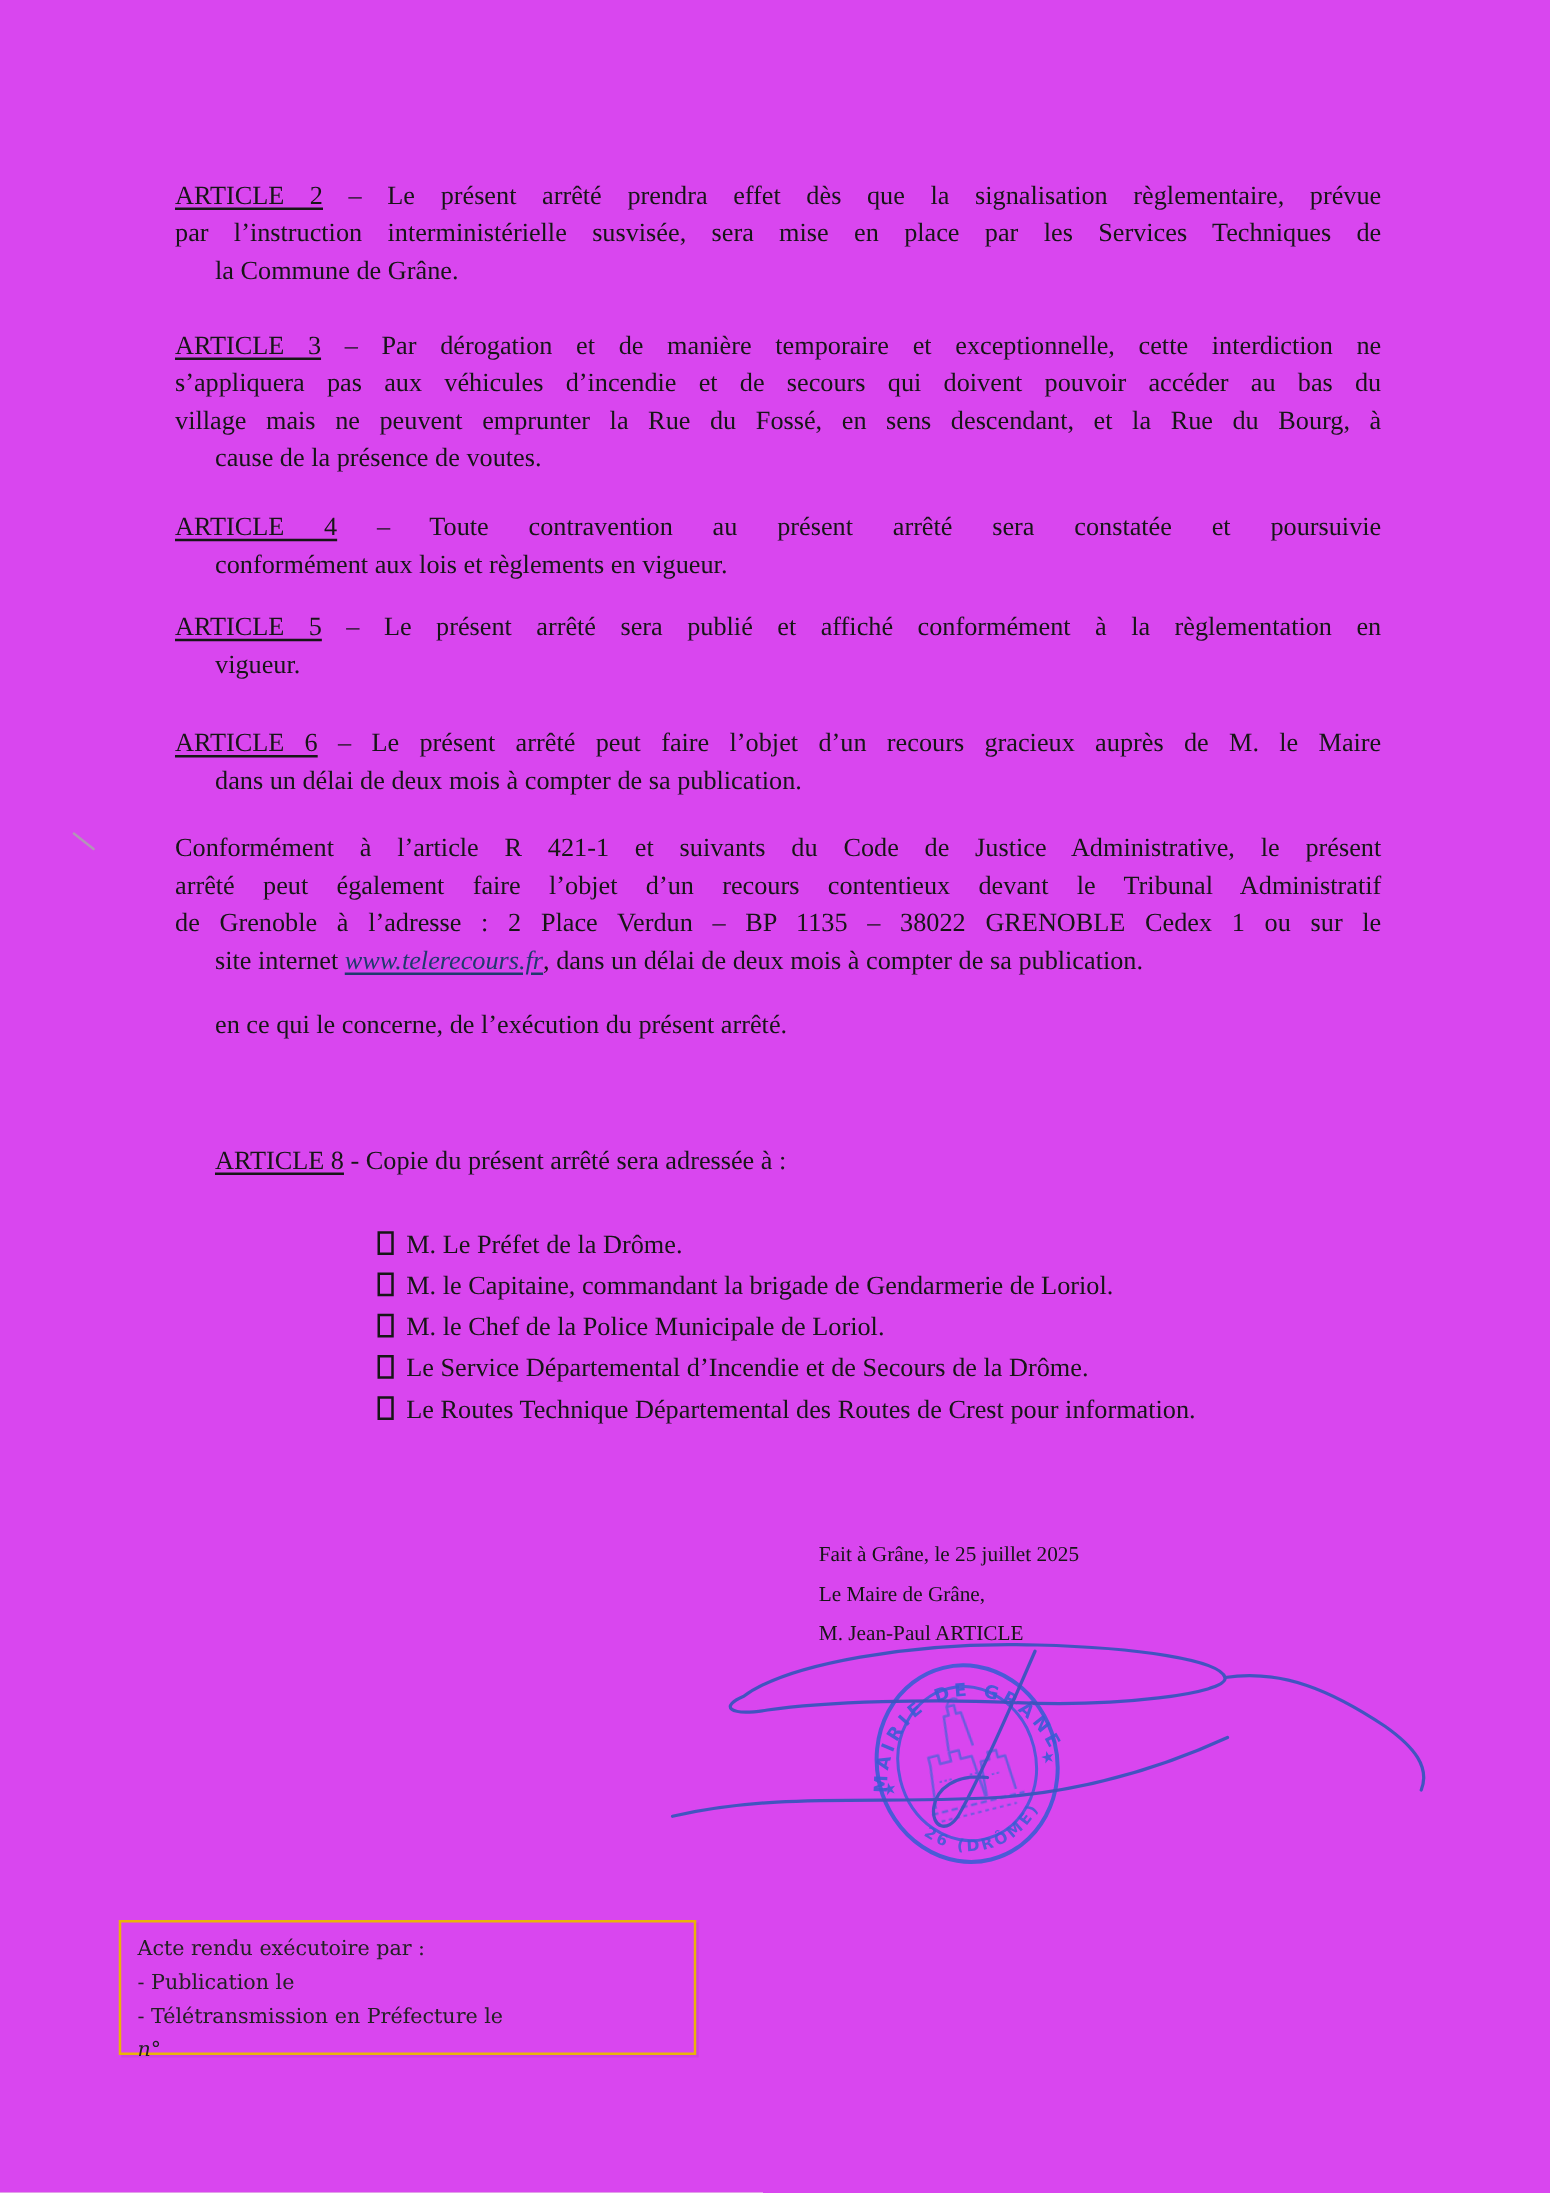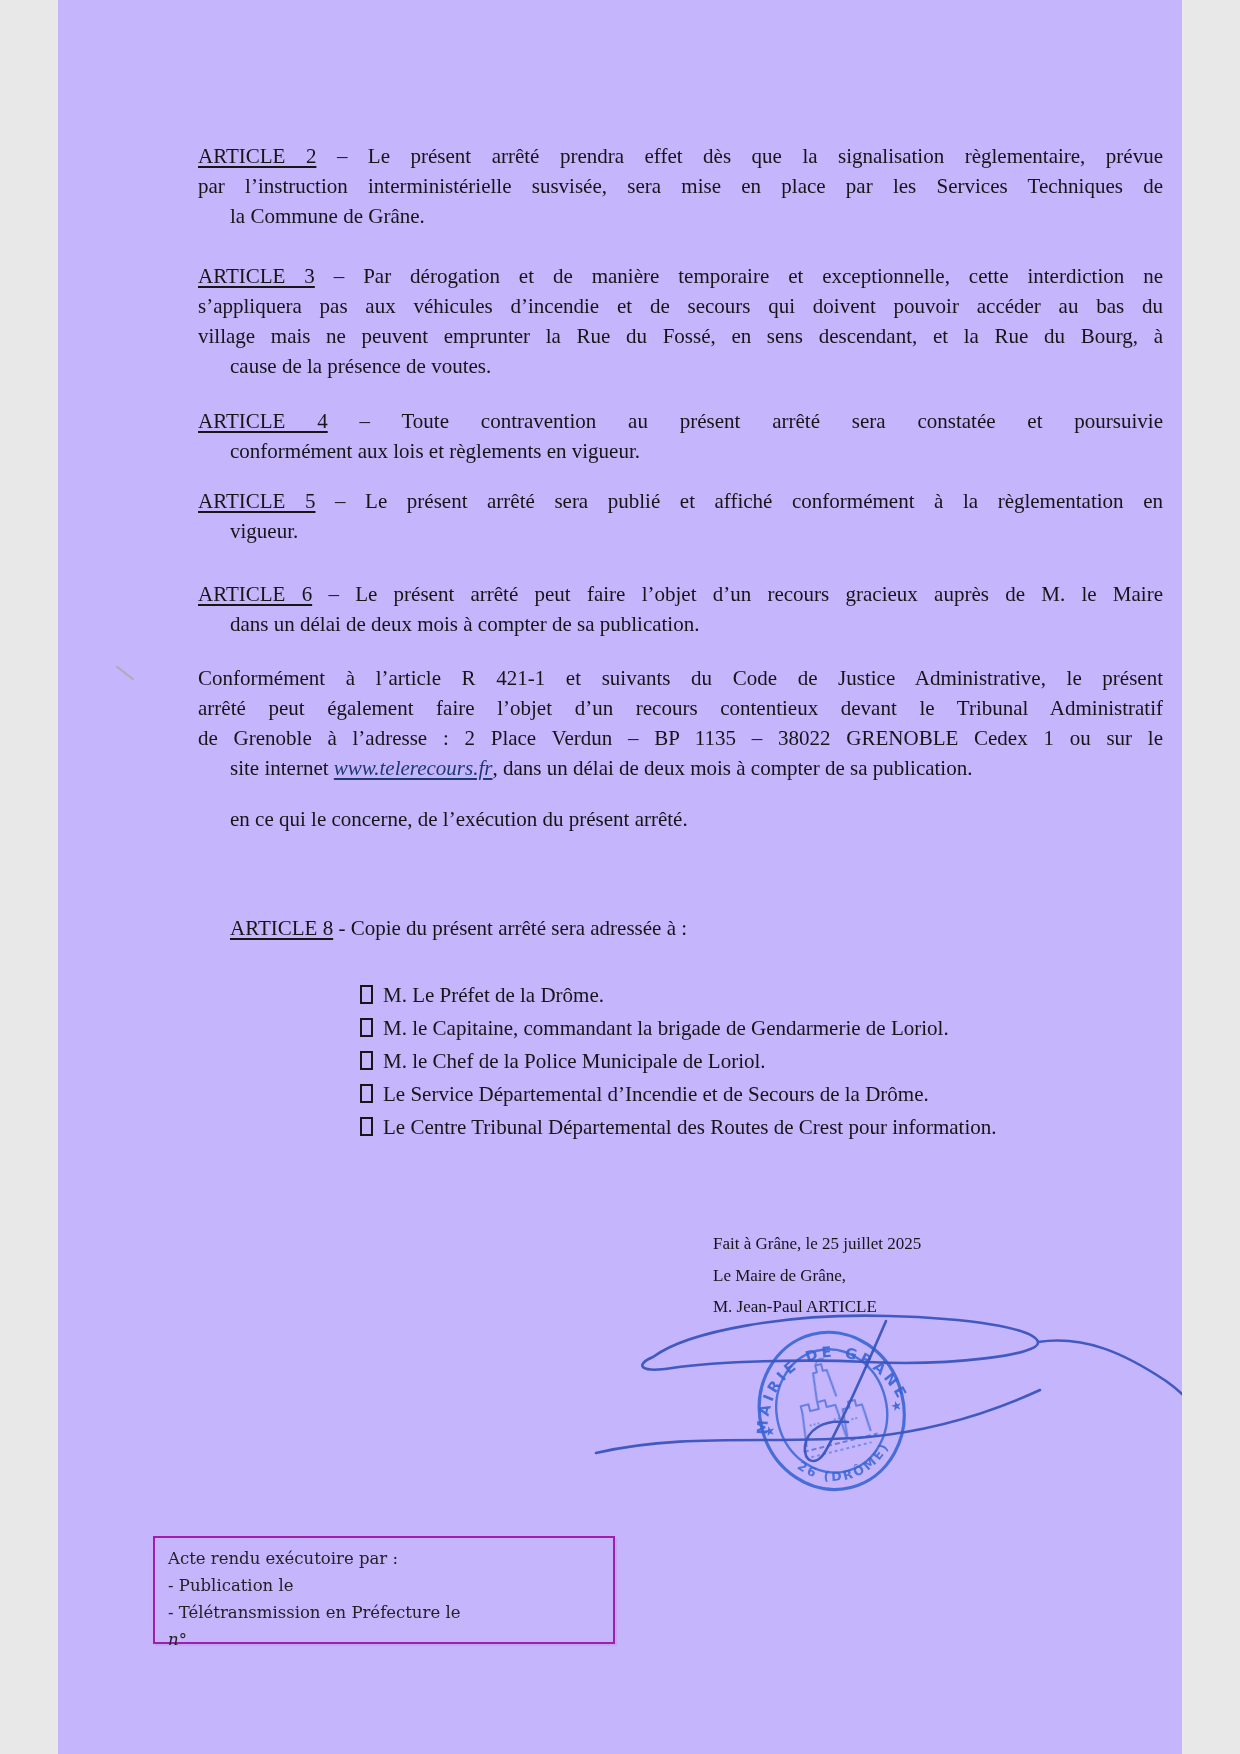--- a/index.html
+++ b/index.html
@@ -1,20 +1,20 @@
 <!DOCTYPE html>
 <html><head>
 <meta charset="utf-8">
 <style>
   html,body{margin:0;padding:0;background:#e8e8e8;}
   .page{
     position:relative;
-    width:1124px;height:1754px;
+    width:1240px;height:1754px;
     margin:0 auto;
-    background:#c4b5fd;
+    background:#d946ef;
     font-family:"Liberation Serif", serif;
     color:#161616;
     overflow:hidden;
   }
   .body-block{
     position:absolute;
     left:140px;
     width:965px;
     font-size:21px;
     line-height:30px;
@@ -67,21 +67,21 @@
     left:510px;top:1295px;
     width:660px;height:230px;
     pointer-events:none;
   }
   
   .exec-box{
     position:absolute;
     left:95px;top:1536px;
     width:462px;height:108px;
     box-sizing:border-box;
-    border:2px solid #a21caf;
+    border:2px solid #eab308;
     box-shadow:2px 2px 0 rgba(0,0,0,0.05);
     padding:7px 0 12px 13px;
     font-family:"DejaVu Serif", serif;
     font-size:16.5px;
     line-height:27px;
     color:#222;
   }
   .exec-box .it{font-style:italic;}
   
   .scan-artifact{
@@ -142,21 +142,21 @@
 
   <div class="body-block" style="top:913px">
     <div class="line last"><span class="heading">ARTICLE 8</span><span> - Copie du présent arrêté sera adressée à :</span></div>
   </div>
 
   <div class="recipients">
     <div class="recipient"><span class="cbx"></span><span>M. Le Préfet de la Drôme.</span></div>
     <div class="recipient"><span class="cbx"></span><span>M. le Capitaine, commandant la brigade de Gendarmerie de Loriol.</span></div>
     <div class="recipient"><span class="cbx"></span><span>M. le Chef de la Police Municipale de Loriol.</span></div>
     <div class="recipient"><span class="cbx"></span><span>Le Service Départemental d’Incendie et de Secours de la Drôme.</span></div>
-    <div class="recipient"><span class="cbx"></span><span>Le Centre Tribunal Départemental des Routes de Crest pour information.</span></div>
+    <div class="recipient"><span class="cbx"></span><span>Le Routes Technique Départemental des Routes de Crest pour information.</span></div>
   </div>
 
   <div class="closing">
     <div>Fait à Grâne, le 25 juillet 2025</div>
     <div>Le Maire de Grâne,</div>
     <div>M. Jean-Paul ARTICLE</div>
   </div>
 
   <div class="stamp">
     <svg width="190" height="200" viewBox="0 0 190 200">

